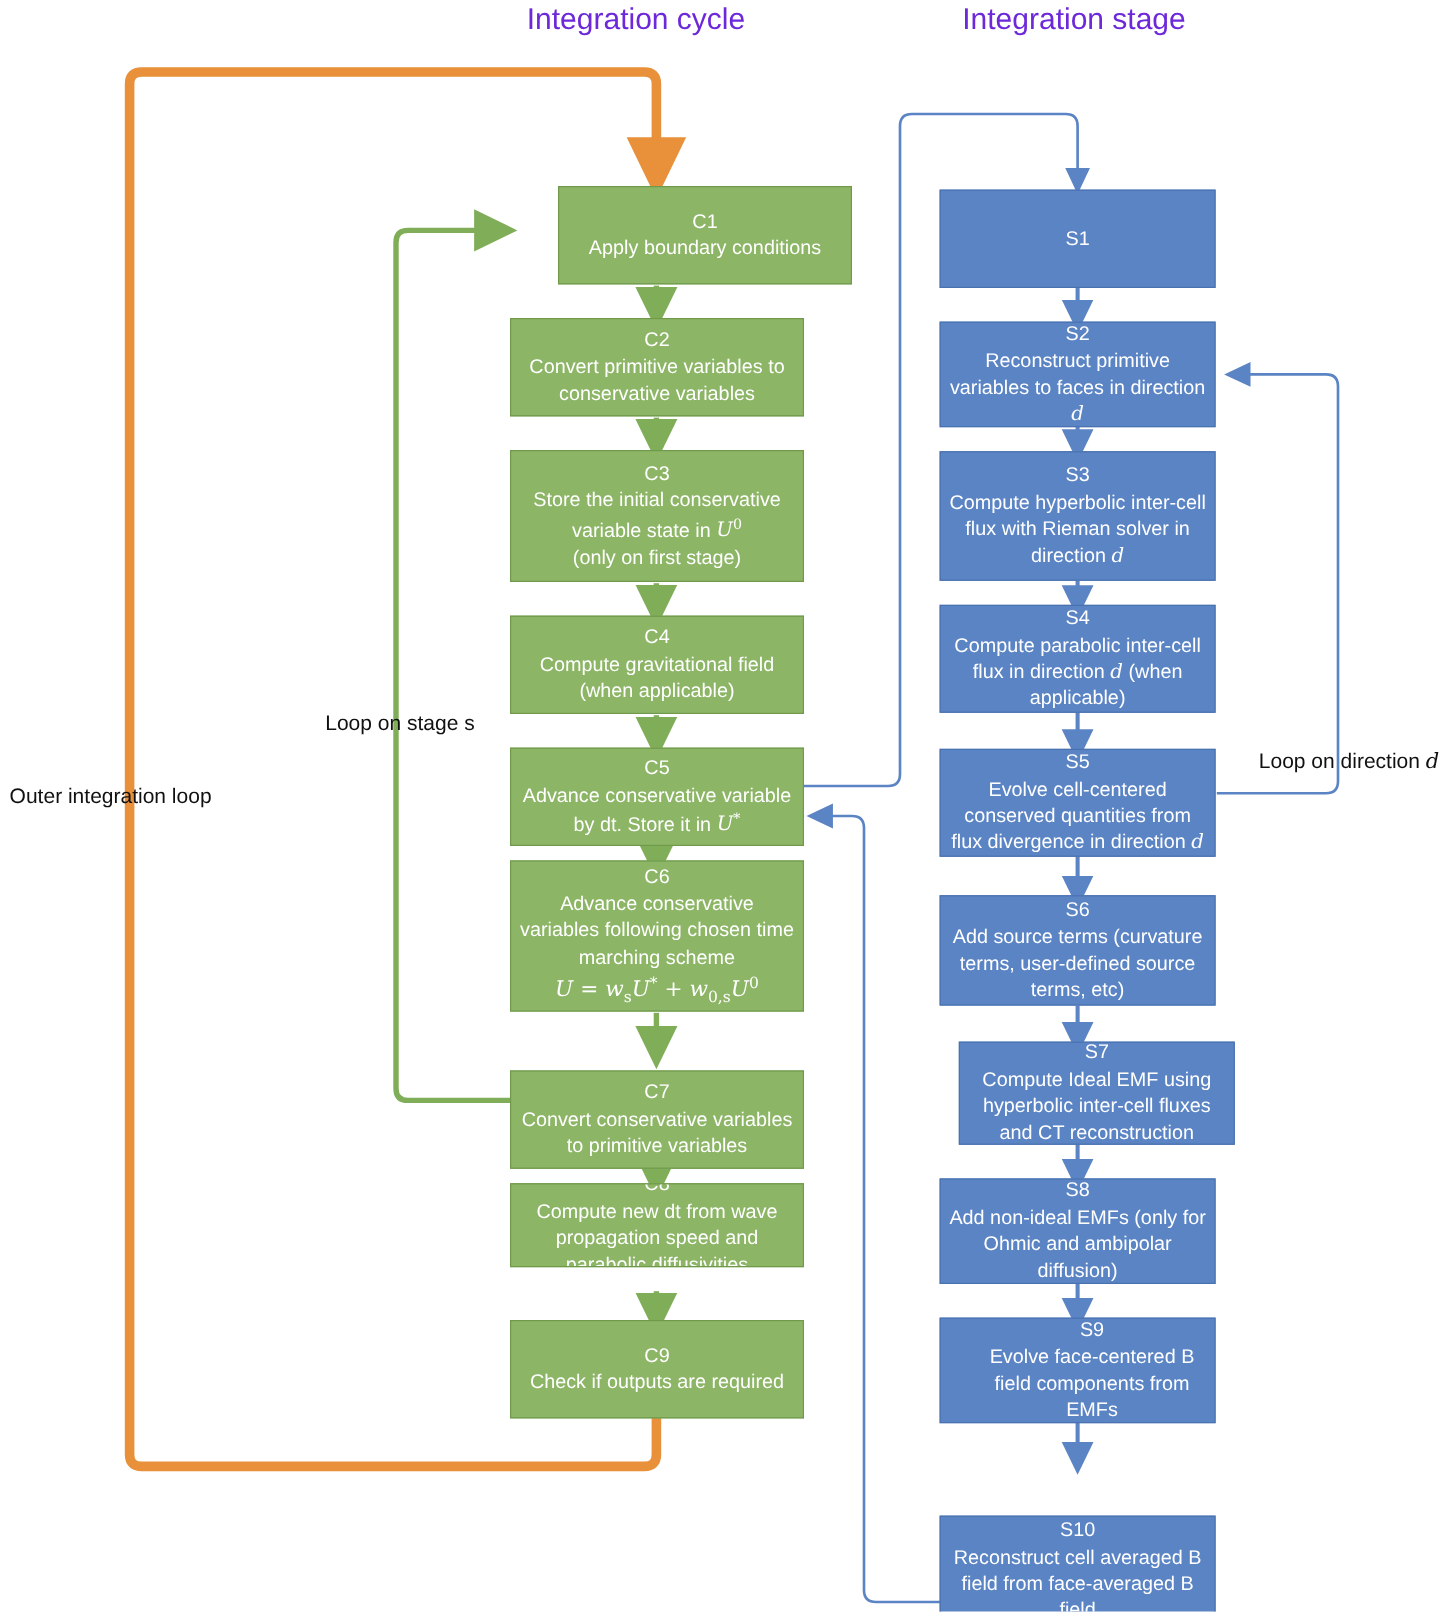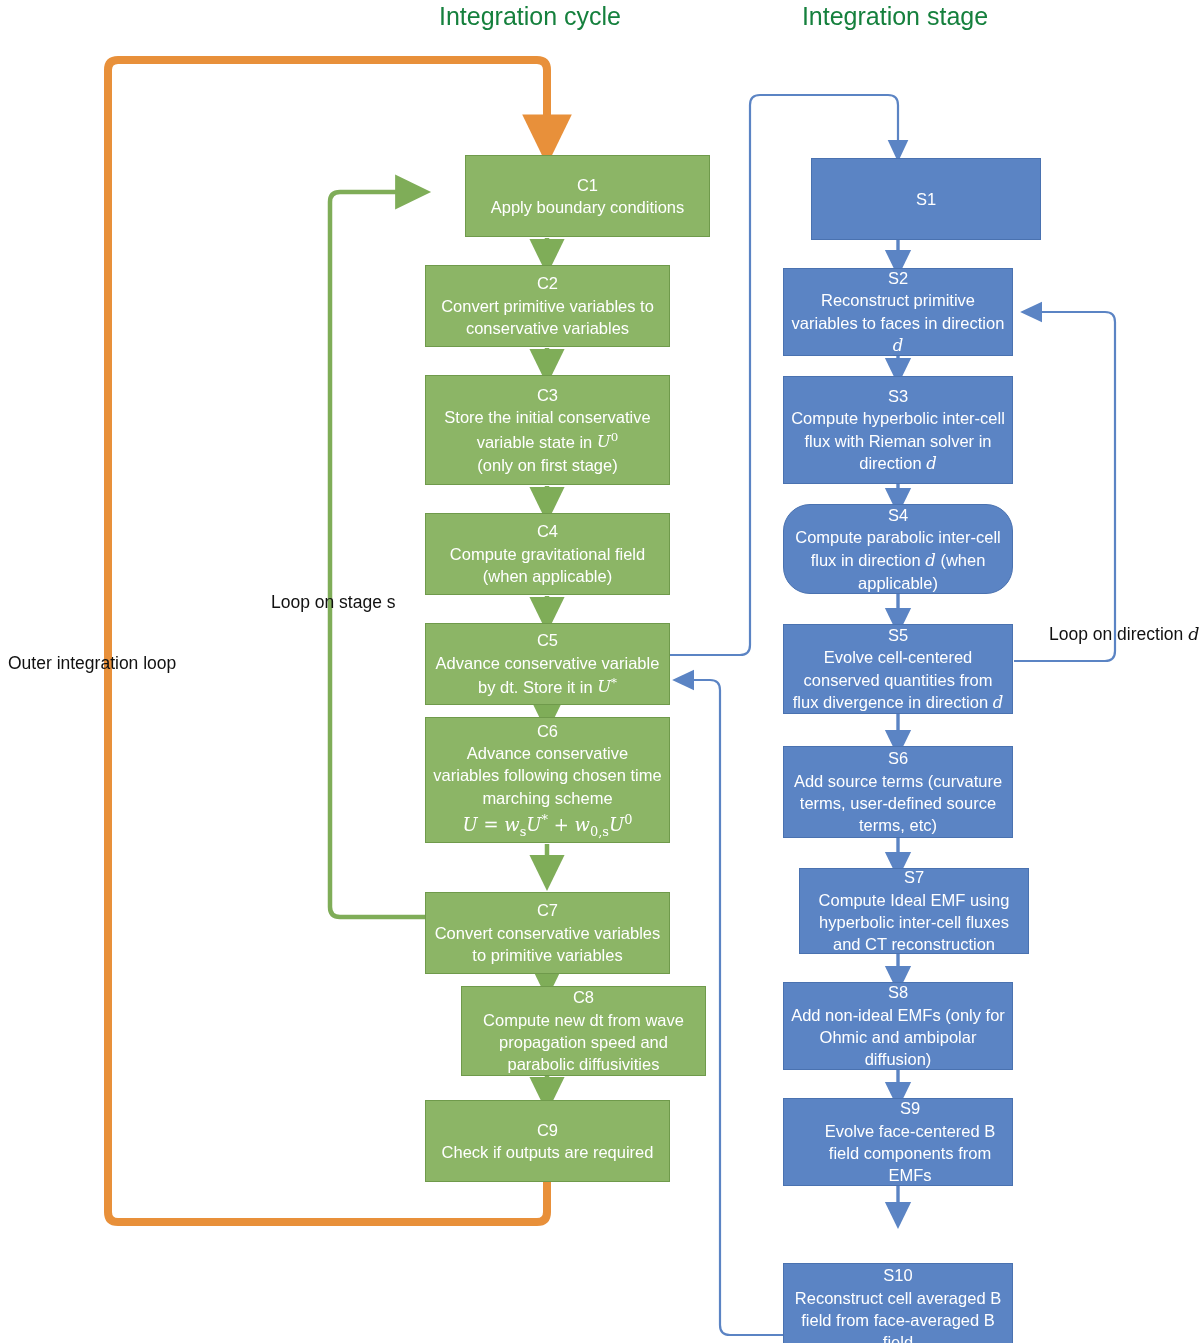--- a/index.html
+++ b/index.html
@@ -17,21 +17,21 @@
   }
   #canvas {
     position: absolute;
     left: 0; top: 0;
     width: 1200px;
     height: 1343px;
   }
   .col-title {
     position: absolute;
     font-size: 25px;
-    color: #15803d;
+    color: #6d28d9;
     text-align: center;
     white-space: nowrap;
     letter-spacing: 0px;
   }
   #title-cycle { left: 380px; top: 2px; width: 300px; }
   #title-stage { left: 745px; top: 2px; width: 300px; }
 
   .node {
     position: absolute;
     box-sizing: border-box;
@@ -177,45 +177,45 @@
   <span class="ntxt">Advance conservative variables following chosen time marching scheme
     <span class="formula">U = w<span class="msub">s</span>U<span class="msup">*</span> + w<span class="msub">0,s</span>U<span class="msup">0</span></span>
   </span>
 </div>
 
 <div class="node green" style="left:425px; top:876px; width:245px; height:82px;margin-top:16px;">
   <span class="nid">C7</span>
   <span class="ntxt">Convert conservative variables to primitive variables</span>
 </div>
 
-<div class="node green" style="left:425px; top:986px; width:245px; height:90px;margin-left:36px;">
+<div class="node green" style="left:425px; top:986px; width:245px; height:70px;">
   <span class="nid">C8</span>
   <span class="ntxt">Compute new dt from wave propagation speed and parabolic diffusivities</span>
 </div>
 
 <div class="node green" style="left:425px; top:1100px; width:245px; height:82px;">
   <span class="nid">C9</span>
   <span class="ntxt">Check if outputs are required</span>
 </div>
 
-<div class="node blue" style="left:783px; top:158px; width:230px; height:82px;margin-left:28px;">
+<div class="node blue" style="left:783px; top:158px; width:230px; height:82px;">
   <span class="nid">S1</span>
 </div>
 
 <div class="node blue" style="left:783px; top:268px; width:230px; height:88px;">
   <span class="nid">S2</span>
   <span class="ntxt">Reconstruct primitive variables to faces in direction <span class="mvar">d</span></span>
 </div>
 
 <div class="node blue" style="left:783px; top:376px; width:230px; height:108px;">
   <span class="nid">S3</span>
   <span class="ntxt">Compute hyperbolic inter-cell flux with Rieman solver in direction <span class="mvar">d</span></span>
 </div>
 
-<div class="node blue" style="left:783px; top:504px; width:230px; height:90px;border-radius:27px;">
+<div class="node blue" style="left:783px; top:504px; width:230px; height:90px;">
   <span class="nid">S4</span>
   <span class="ntxt">Compute parabolic inter-cell flux in direction <span class="mvar">d</span> (when applicable)</span>
 </div>
 
 <div class="node blue" style="left:783px; top:624px; width:230px; height:90px;">
   <span class="nid">S5</span>
   <span class="ntxt">Evolve cell-centered conserved quantities from flux divergence in direction <span class="mvar">d</span></span>
 </div>
 
 <div class="node blue" style="left:783px; top:746px; width:230px; height:92px;">

